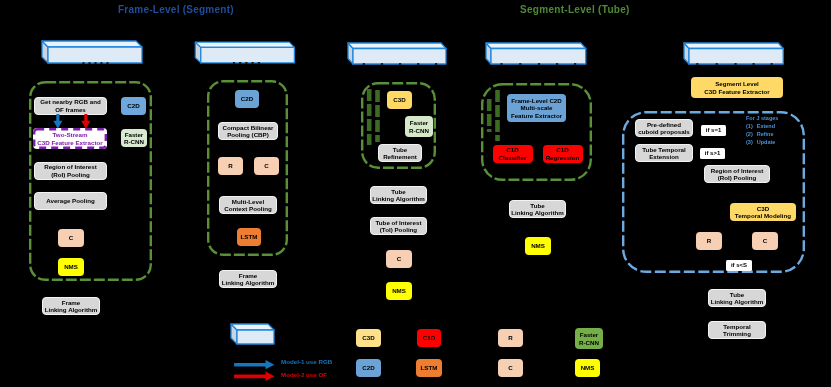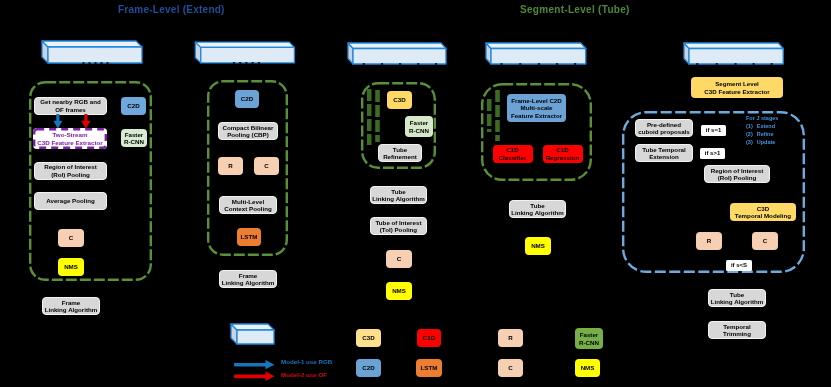--- a/index.html
+++ b/index.html
@@ -11,21 +11,21 @@
         line-height:1.15;white-space:pre;color:#000;}
   .grey{background:#D7D7D7;border:0.9px solid #F2F2F2;}
   .stitle{position:absolute;font-weight:bold;white-space:nowrap;}
   svg{position:absolute;left:0;top:0;overflow:visible;}
 </style>
 </head>
 <body>
 
 <div id="stage">
 
-  <div class="stitle" style="left:118px;top:4px;font-size:10px;color:#1F4E9C;letter-spacing:0.25px;">Frame-Level (Extend)</div>
+  <div class="stitle" style="left:118px;top:4px;font-size:10px;color:#1F4E9C;letter-spacing:0.25px;">Frame-Level (Segment)</div>
   <div class="stitle" style="left:520px;top:4px;font-size:10px;color:#4E8A35;letter-spacing:0.3px;">Segment-Level (Tube)</div>
 
   <svg width="831" height="387" style="position:absolute;left:0;top:0;">
     <g transform="translate(42,41)">
       <polygon class="cb-left" points="0,0 6,6 6,22 0,16" fill="#C9D4DF" stroke="#1F87DE" stroke-width="1.3" stroke-linejoin="round"></polygon>
       <polygon class="cb-top" points="0,0 94,0 100,6 6,6" fill="#EAF2FB" stroke="#1F87DE" stroke-width="1.3" stroke-linejoin="round"></polygon>
       <polygon class="cb-front" points="6,6 100,6 100,22 6,22" fill="#DEEAF6" stroke="#1F87DE" stroke-width="1.3" stroke-linejoin="round"></polygon>
       <g fill="#151515">
         <rect x="40.4" y="21.2" width="2.2" height="1.8"></rect>
           <rect x="46.4" y="21.2" width="2.2" height="1.8"></rect>

